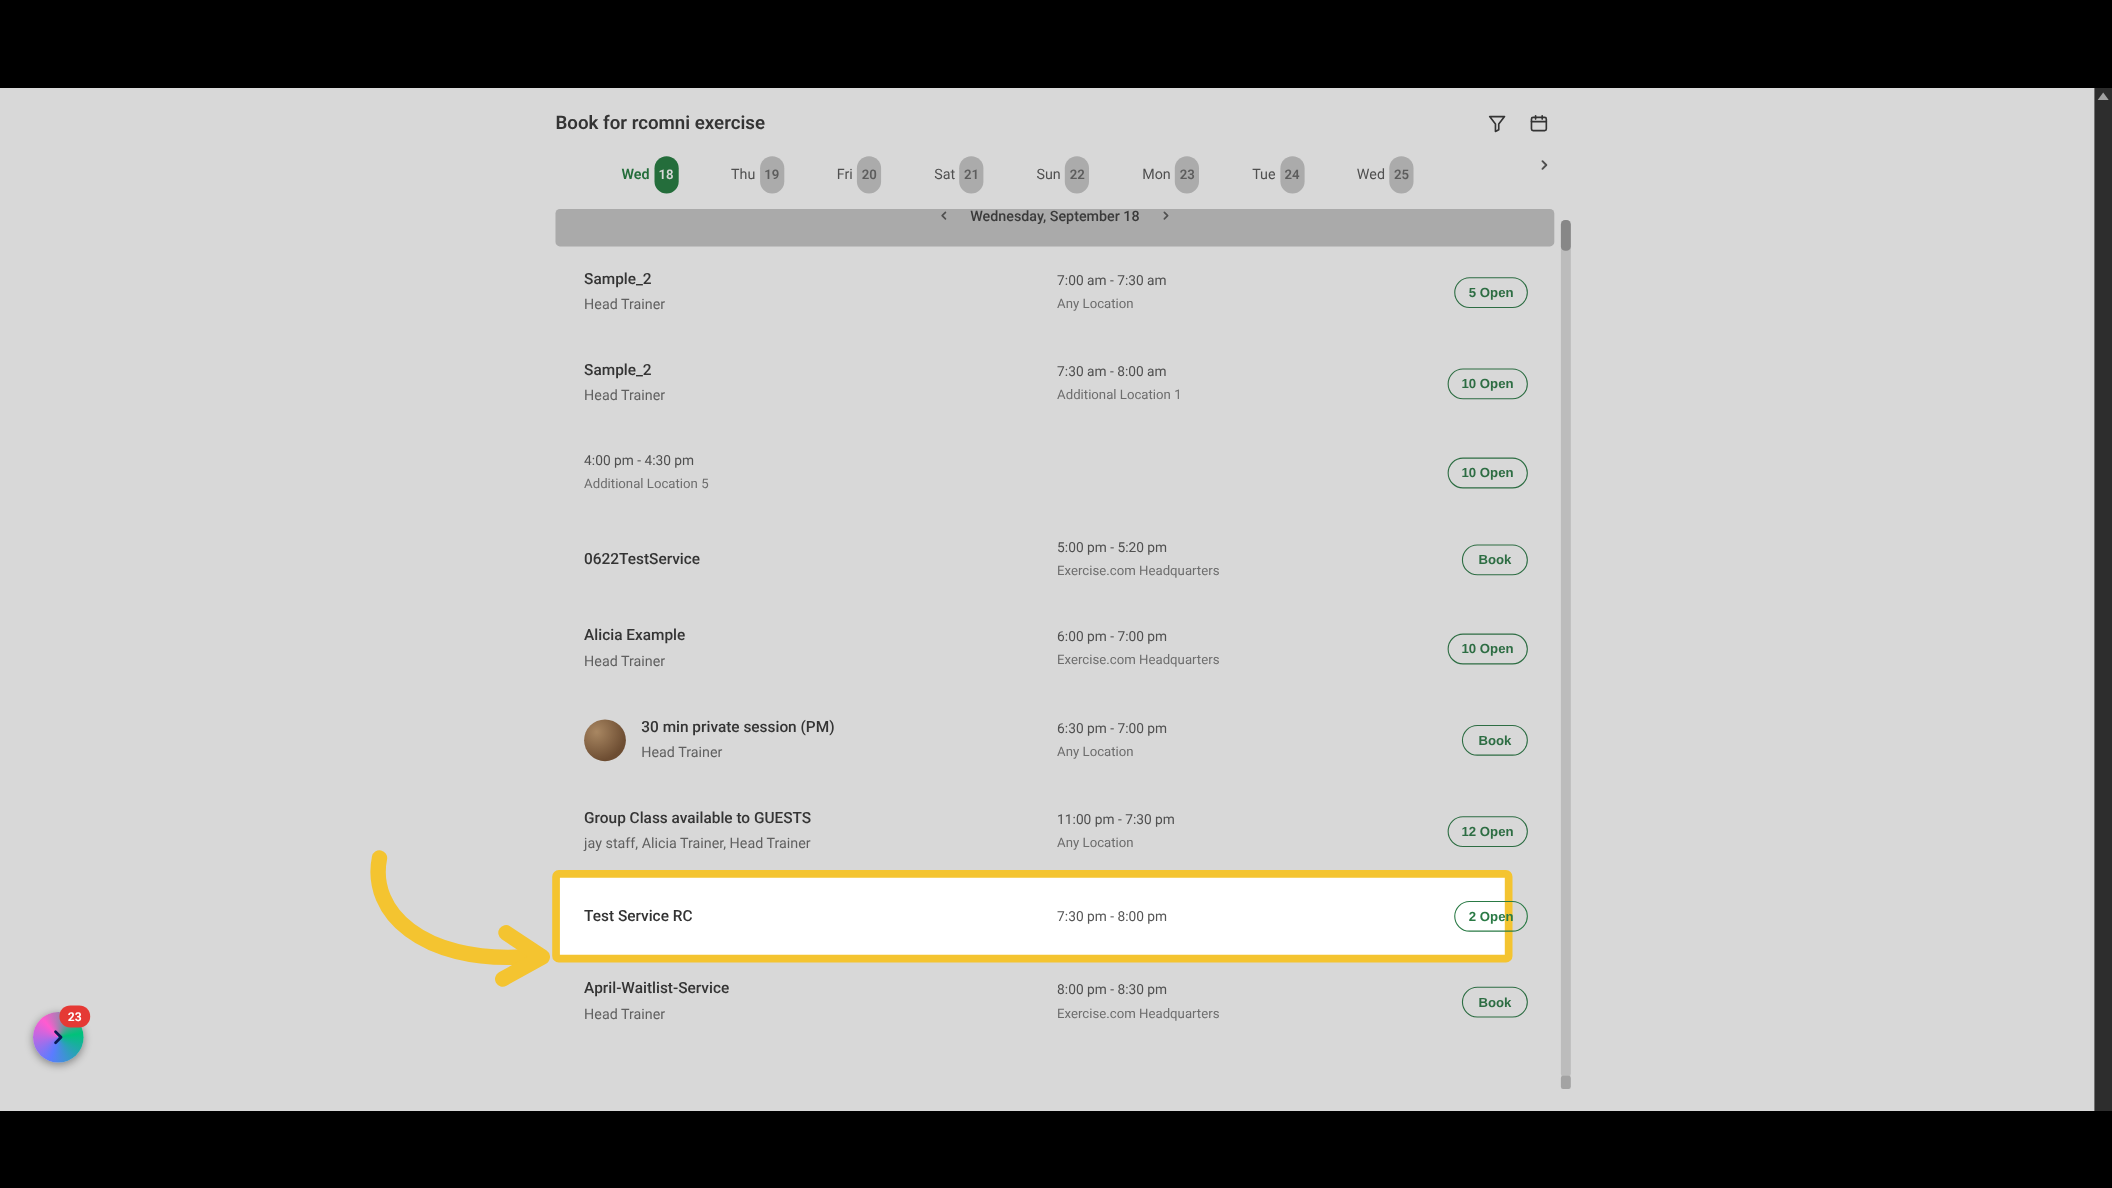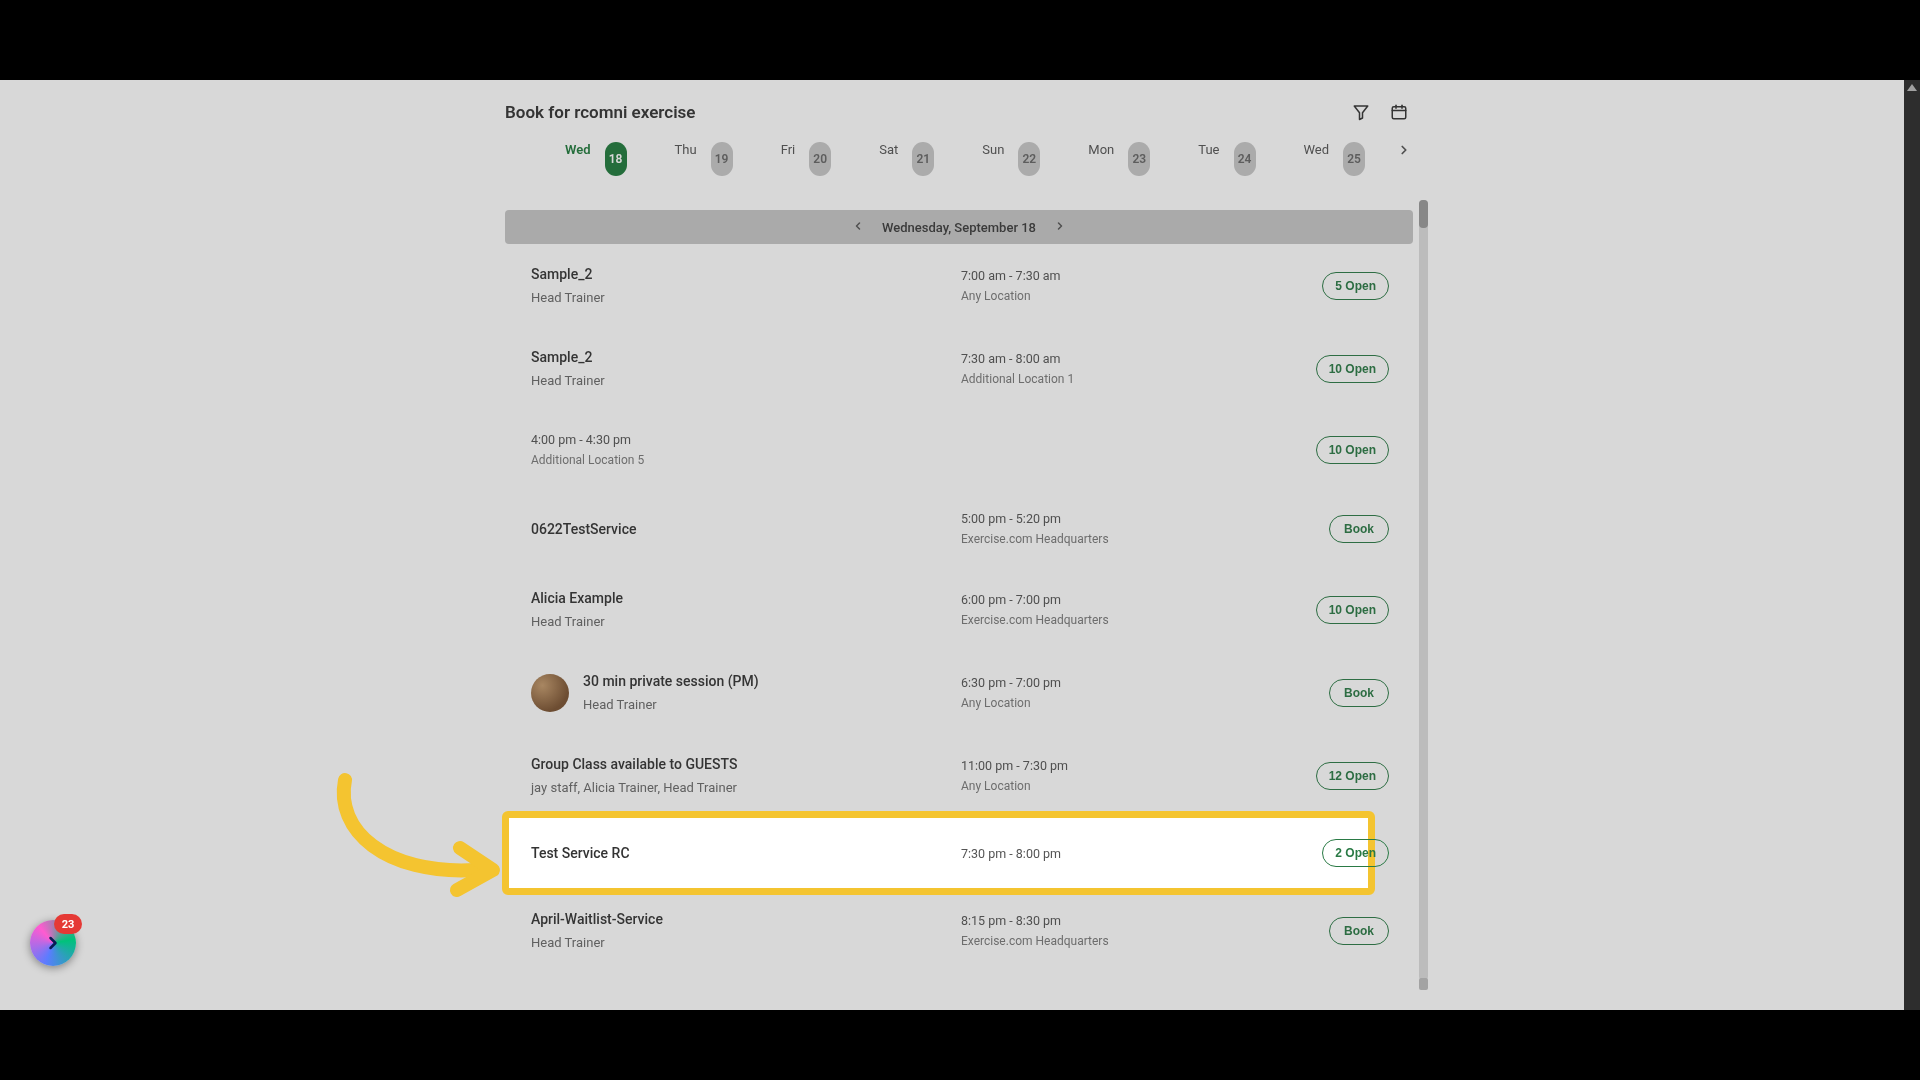--- a/index.html
+++ b/index.html
@@ -52,22 +52,22 @@
   }
   .day-strip {
     display: flex;
     align-items: center;
     gap: 48px;
     padding: 6px 0 14px 60px;
     position: relative;
   }
   .day-tab {
     display: flex;
-    align-items: flex-start;
-    gap: 14px;
+    align-items: center;
+    gap: 4px;
     font-size: 13px;
     color: #555;
     cursor: pointer;
   }
   .day-tab.active { color: #1f7a3b; font-weight: 600; }
   .day-badge {
     display: inline-flex;
     align-items: center;
     justify-content: center;
     min-width: 22px;
@@ -86,29 +86,27 @@
     position: absolute;
     right: 4px;
     top: 6px;
     color: #555;
   }
   .date-bar {
     background: #c6c6c6;
     border-radius: 4px;
     height: 34px;
     display: flex;
-    align-items: center;
     justify-content: center;
     gap: 18px;
     color: #3a3a3a;
     font-size: 13px;
     font-weight: 500;
     position: relative;
     width: 908px;
-    margin-top: 20px;
   }
   .date-bar .chev {
     color: #555;
     cursor: pointer;
   }
   .list {
     position: relative;
   }
   .row {
     display: flex;
@@ -509,21 +507,21 @@
             </div>
           </div>
         </div>
         <div class="highlight-wrapper">
           <div class="row">
             <div class="row-inner-left">
               <div class="svc-name">April-Waitlist-Service</div>
               <div class="svc-sub">Head Trainer</div>
             </div>
             <div class="row-middle">
-              <div class="time">8:15 pm - 8:30 pm</div>
+              <div class="time">8:00 pm - 8:30 pm</div>
               <div class="loc">Exercise.com Headquarters</div>
             </div>
             <div class="row-right">
               <button class="btn">Book</button>
             </div>
           </div>
         </div>
       </div>
 
     <div class="scroll-track">

